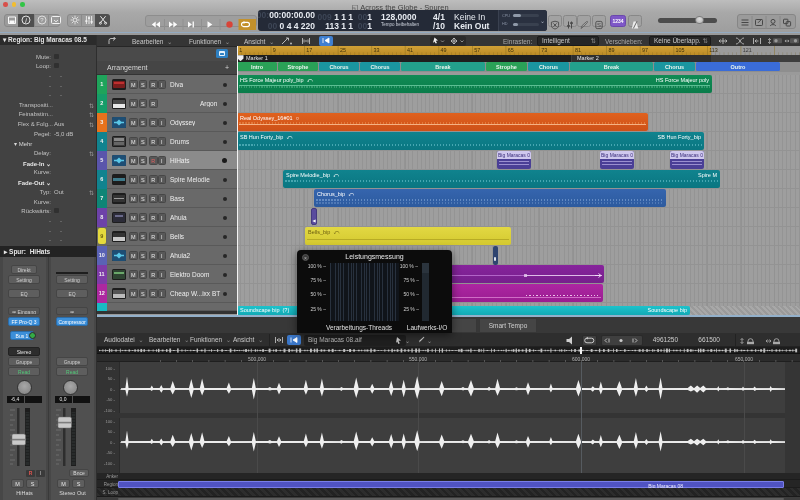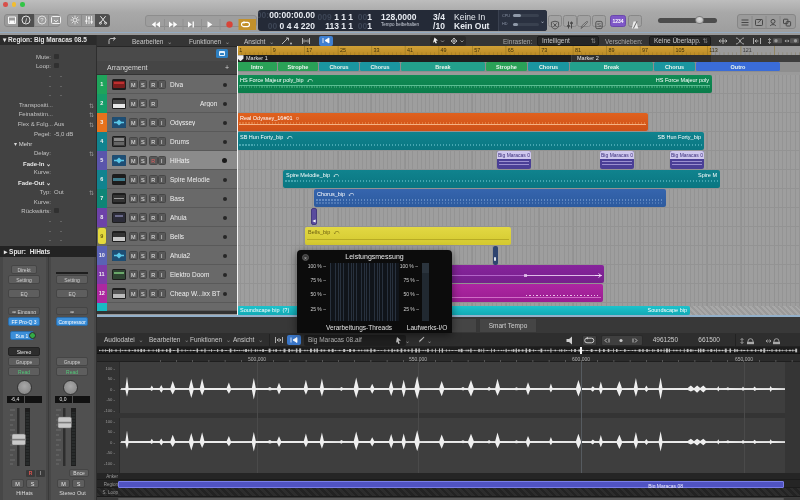--- a/index.html
+++ b/index.html
@@ -24,20 +24,21 @@
 .strbtn.blue{background:#3c8fd9;border-color:#2b6ca8;color:#fff;}
 </style>
 </head>
 <body>
 <div id="app">
 
 <div class="abs" id="toolbar" style="left:0;top:0;width:800px;height:33px;background:linear-gradient(#bdbdbd,#a8a8a8 40%,#9e9e9e);border-bottom:1.5px solid #93aac1;">
   <div class="abs" style="left:3.4px;top:2.3px;width:4.5px;height:4.5px;border-radius:50%;background:#d8504a;"></div>
   <div class="abs" style="left:11.5px;top:2.3px;width:4.5px;height:4.5px;border-radius:50%;background:#f2bd2f;"></div>
   <div class="abs" style="left:20.1px;top:2.3px;width:4.5px;height:4.5px;border-radius:50%;background:#32c546;"></div>
+  <div class="abs" style="left:0;top:2.5px;width:800px;text-align:center;font-size:7.5px;color:#424242;">◱ Across the Globe - Spuren</div>
 </div>
 
 <div id="tb-left">
   <div class="abs" style="left:4px;top:13.5px;width:56px;height:13px;background:#9b9b9b;border:1px solid #898989;border-radius:3px;"></div>
   <div class="abs" style="left:18px;top:13.5px;width:15.5px;height:13px;background:#4f4f4f;"></div>
   <div class="abs" style="left:33.9px;top:14px;width:1px;height:12px;background:#8a8a8a;"></div>
   <div class="abs" style="left:47.9px;top:14px;width:1px;height:12px;background:#8a8a8a;"></div>
   <svg class="abs" style="left:5.5px;top:15.5px;" width="12" height="9" viewBox="0 0 12 9">
         <path d="M2.5 1h7v6.5h-7z" fill="none" stroke="#fafafa" stroke-width="1"></path>
         <path d="M3.5 4.5h5v3h-5z" fill="#fafafa"></path>
@@ -103,21 +104,21 @@
   </svg>
 </div>
 
 <div id="lcd" style="position:absolute;left:258px;top:10px;width:289px;height:20.5px;background:#242a37;border-radius:3px;overflow:hidden;">
   <div class="abs lcdtxt" style="right:232px;top:0;"><span style="color:#3d4656;">00:</span>00:00:00.00</div>
   <div class="abs lcdtxt" style="right:232px;top:10.5px;"><span style="color:#3d4656;">00 </span>0 4 4 220</div>
   <div class="abs lcdtxt" style="right:175px;top:1.5px;"><span style="color:#3d4656;">009 </span>1 1 1 &nbsp;<span style="color:#3d4656;">00</span>1</div>
   <div class="abs lcdtxt" style="right:175px;top:10.5px;">113 1 1 &nbsp;<span style="color:#3d4656;">00</span>1</div>
   <div class="abs lcdtxt" style="left:123px;top:1.5px;">128,0000</div>
   <div class="abs" style="left:123px;top:12px;color:#cdd3dd;font-size:4.5px;white-space:nowrap;">Tempo beibehalten</div>
-  <div class="abs lcdtxt" style="left:170px;top:1.5px;width:22px;text-align:center;">3/4</div>
+  <div class="abs lcdtxt" style="left:170px;top:1.5px;width:22px;text-align:center;">4/1</div>
   <div class="abs lcdtxt" style="left:170px;top:10.5px;width:22px;text-align:center;">/10</div>
   <div class="abs lcdtxt" style="left:196px;top:1.5px;font-weight:normal;">Keine In</div>
   <div class="abs lcdtxt" style="left:196px;top:10.5px;font-weight:bold;">Kein Out</div>
   <div class="abs" style="left:240px;top:0;width:1px;height:20.5px;background:#3a4150;"></div>
   <div class="abs" style="left:241px;top:0;width:48px;height:20.5px;background:#2a3140;">
     <div class="abs" style="left:3px;top:3.5px;font-size:3.8px;color:#8a93a5;">CPU</div>
     <div class="abs" style="left:3px;top:12px;font-size:3.8px;color:#8a93a5;">HD</div>
     <div class="abs" style="left:14px;top:4px;width:26px;height:3px;background:#39414f;border-radius:1.5px;">
           <div style="width:8px;height:3px;background:#8f99a8;border-radius:1.5px;"></div>
         </div>

